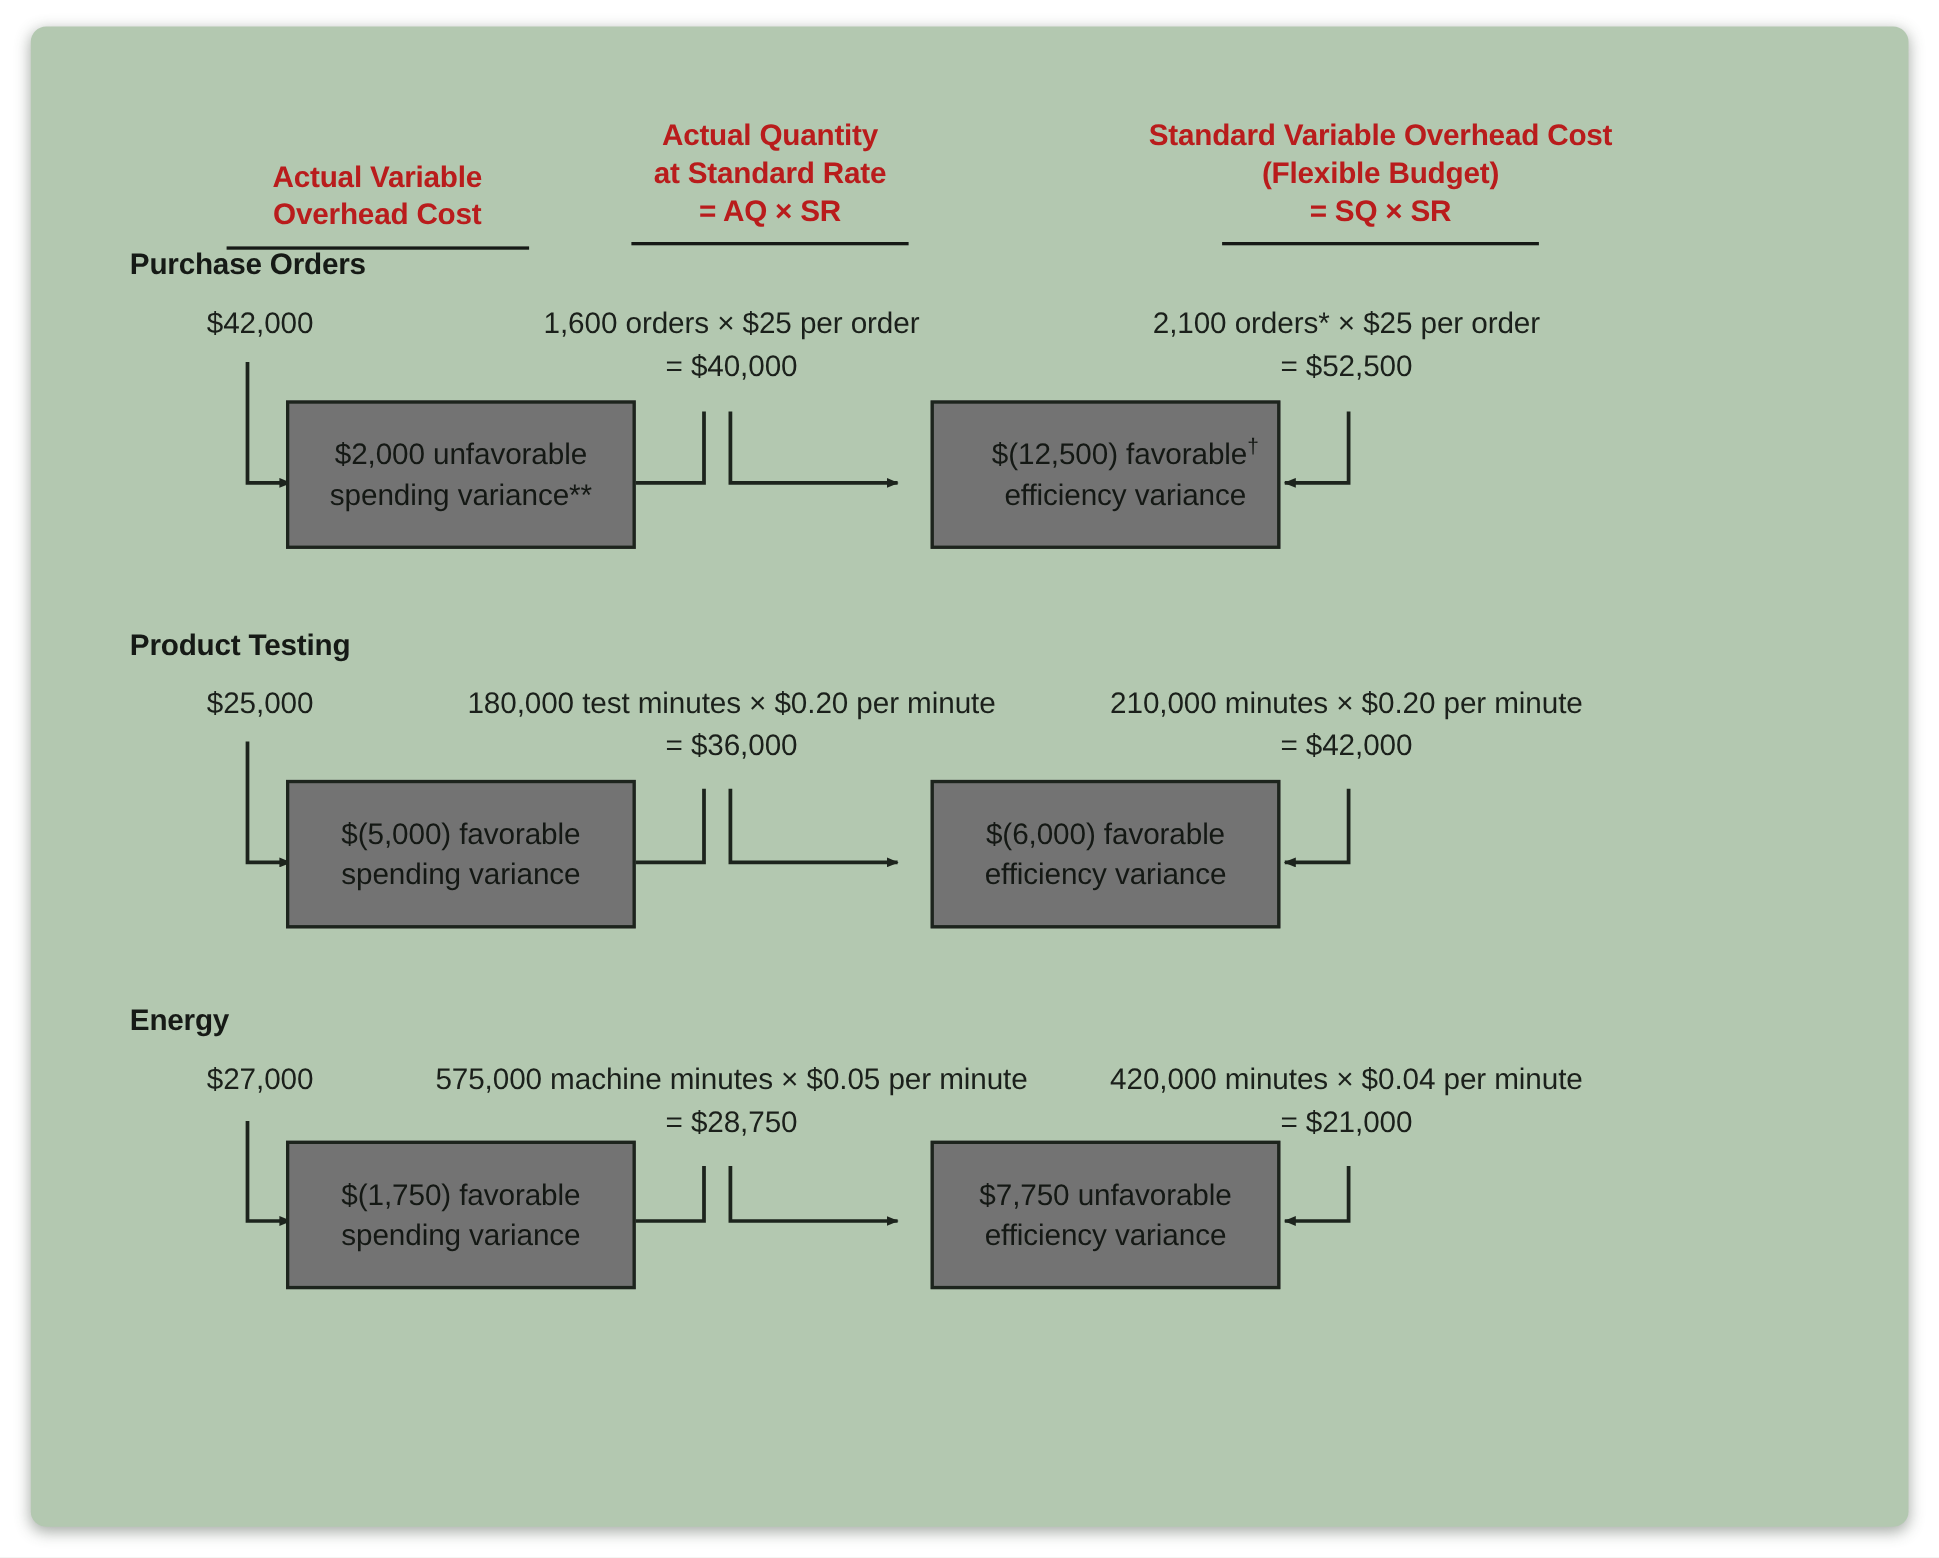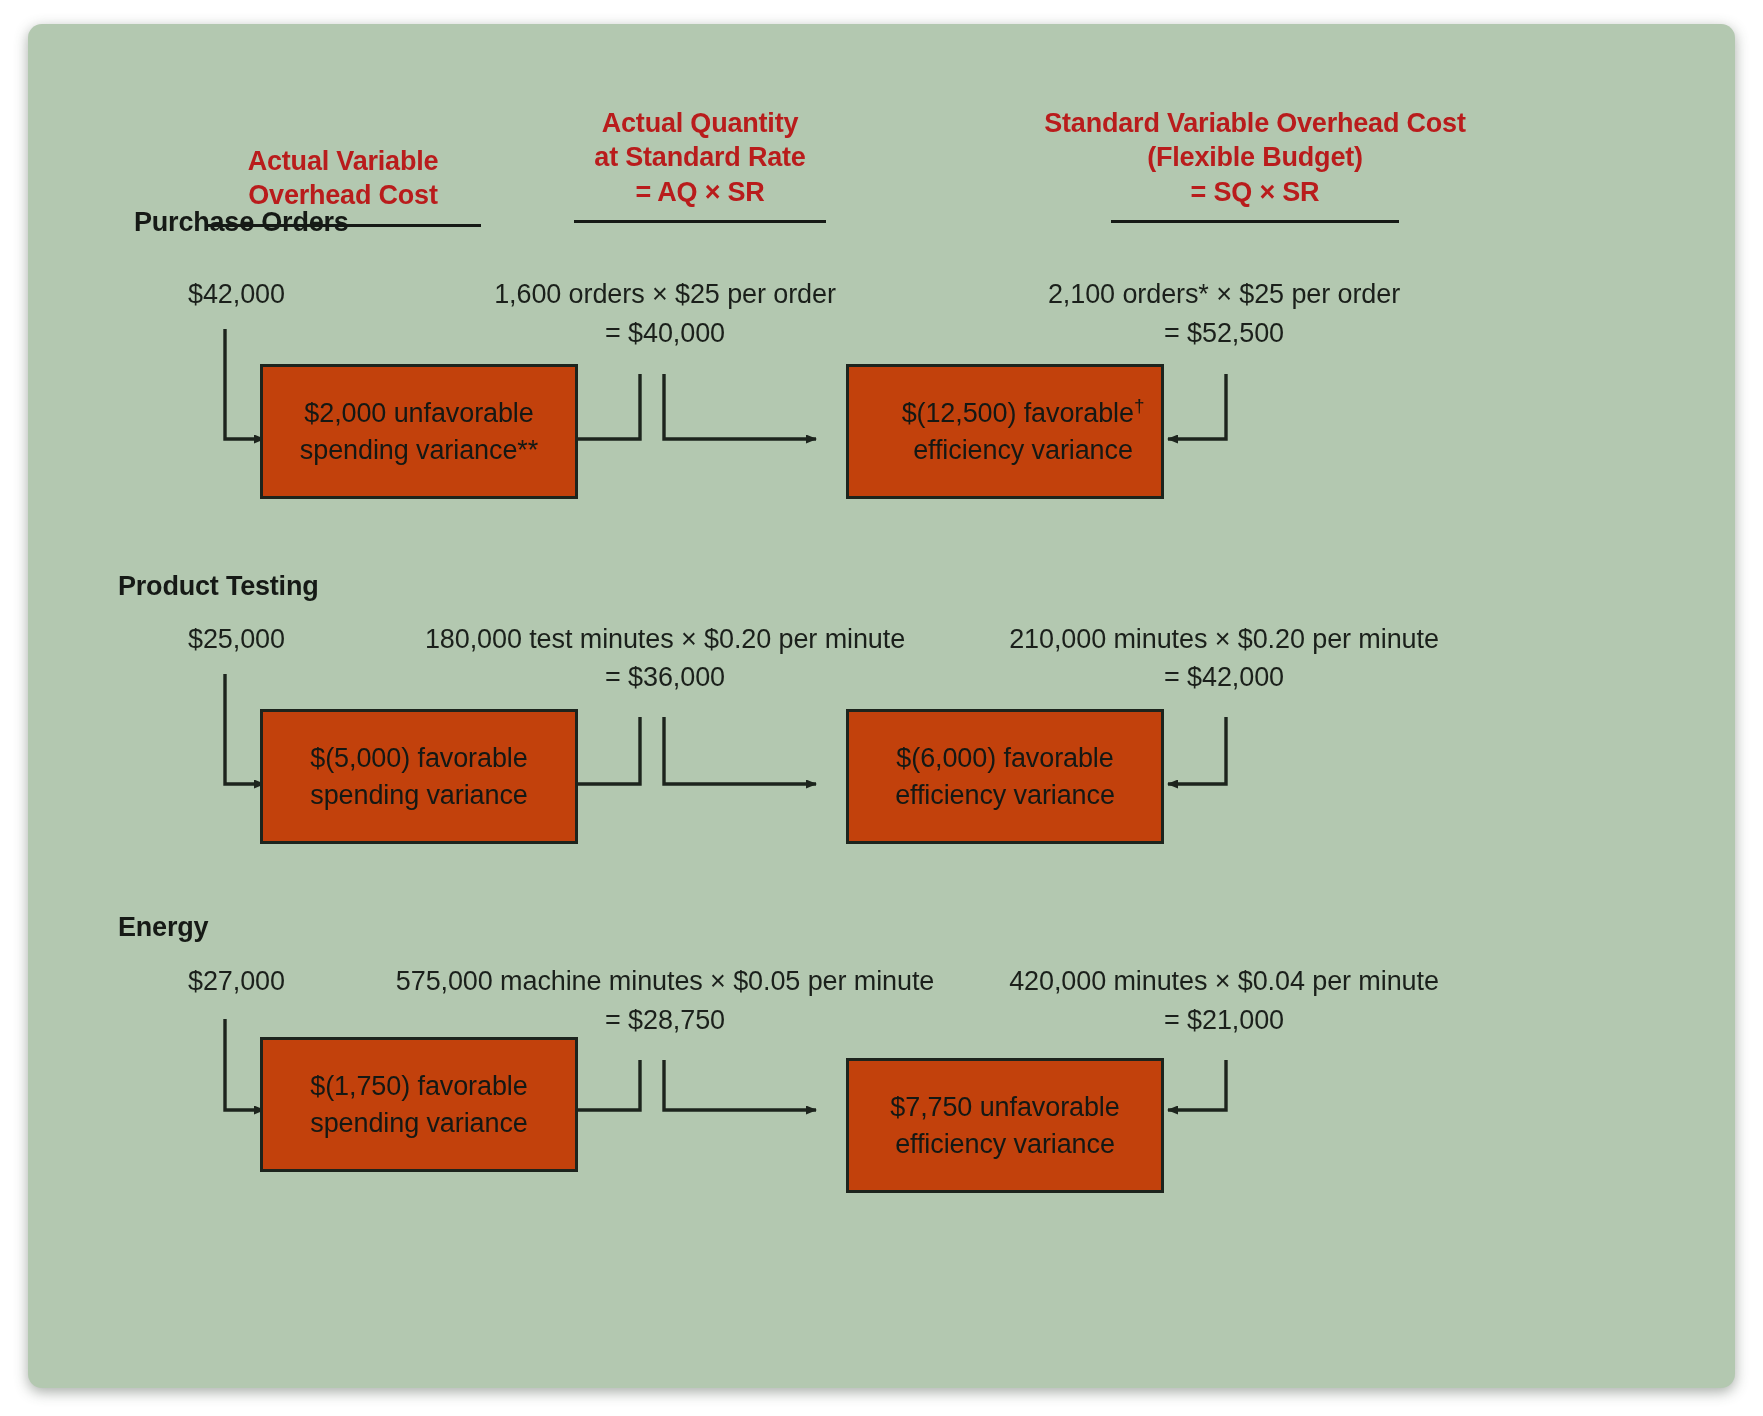--- a/index.html
+++ b/index.html
@@ -63,21 +63,21 @@
     font-size: 27px;
     color: #1b201b;
     white-space: nowrap;
     letter-spacing: -0.1px;
   }
   .val.c { text-align: center; transform: translateX(-50%); }
 
   
   .vbox {
     position: absolute;
-    background: #c2410c;
+    background: #737373;
     border: 3px solid #1d241d;
     display: flex;
     align-items: center;
     justify-content: center;
     text-align: center;
     font-size: 27px;
     color: #141814;
     line-height: 1.34;
     letter-spacing: -0.1px;
     box-sizing: border-box;
@@ -137,21 +137,21 @@
       <path d="M1198,693 L1198,760 L1140,760" marker-end="url(#ah)"></path>
 
       <path d="M197,995 L197,1086 L236,1086" marker-end="url(#ah)"></path>
       <path d="M612,1036 L612,1086 L290,1086" marker-end="url(#ah)"></path>
       <path d="M636,1036 L636,1086 L788,1086" marker-end="url(#ah)"></path>
       <path d="M1198,1036 L1198,1086 L1140,1086" marker-end="url(#ah)"></path>
     </g>
   </svg>
 
   <div class="section">
-    <div class="sec-title" style="left:90px; top:183px;margin-left:16px;">Purchase Orders</div>
+    <div class="sec-title" style="left:90px; top:201px;">Purchase Orders</div>
 
     <div class="val" style="left:160px; top:255px;">$42,000</div>
 
     <div class="val c" style="left:637px; top:255px;">1,600 orders × $25 per order</div>
     <div class="val c" style="left:637px; top:294px;">= $40,000</div>
 
     <div class="val c" style="left:1196px; top:255px;">2,100 orders* × $25 per order</div>
     <div class="val c" style="left:1196px; top:294px;">= $52,500</div>
 
     <div class="vbox" style="left:232px; top:340px; width:318px; height:135px;">
@@ -206,21 +206,21 @@
     <div class="val c" style="left:1196px; top:942px;">420,000 minutes × $0.04 per minute</div>
     <div class="val c" style="left:1196px; top:981px;">= $21,000</div>
 
     <div class="vbox" style="left:232px; top:1013px; width:318px; height:135px;">
       <div>
         <div>$(1,750) favorable</div>
         <div>spending variance</div>
       </div>
     </div>
 
-    <div class="vbox" style="left:818px; top:1013px; width:318px; height:135px;margin-top:21px;">
+    <div class="vbox" style="left:818px; top:1013px; width:318px; height:135px;">
       <div>
         <div><span>$7,750 unfavorable</span><span class="sup"></span></div>
         <div>efficiency variance</div>
       </div>
     </div>
   </div>
 
 </div>
 
 </body></html>

